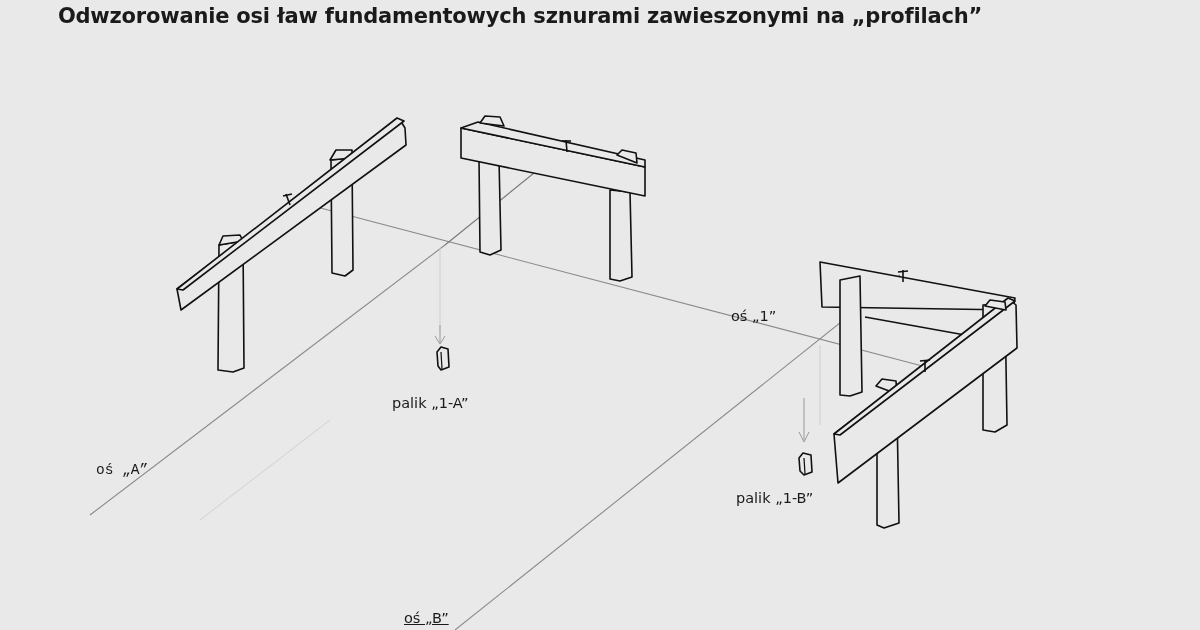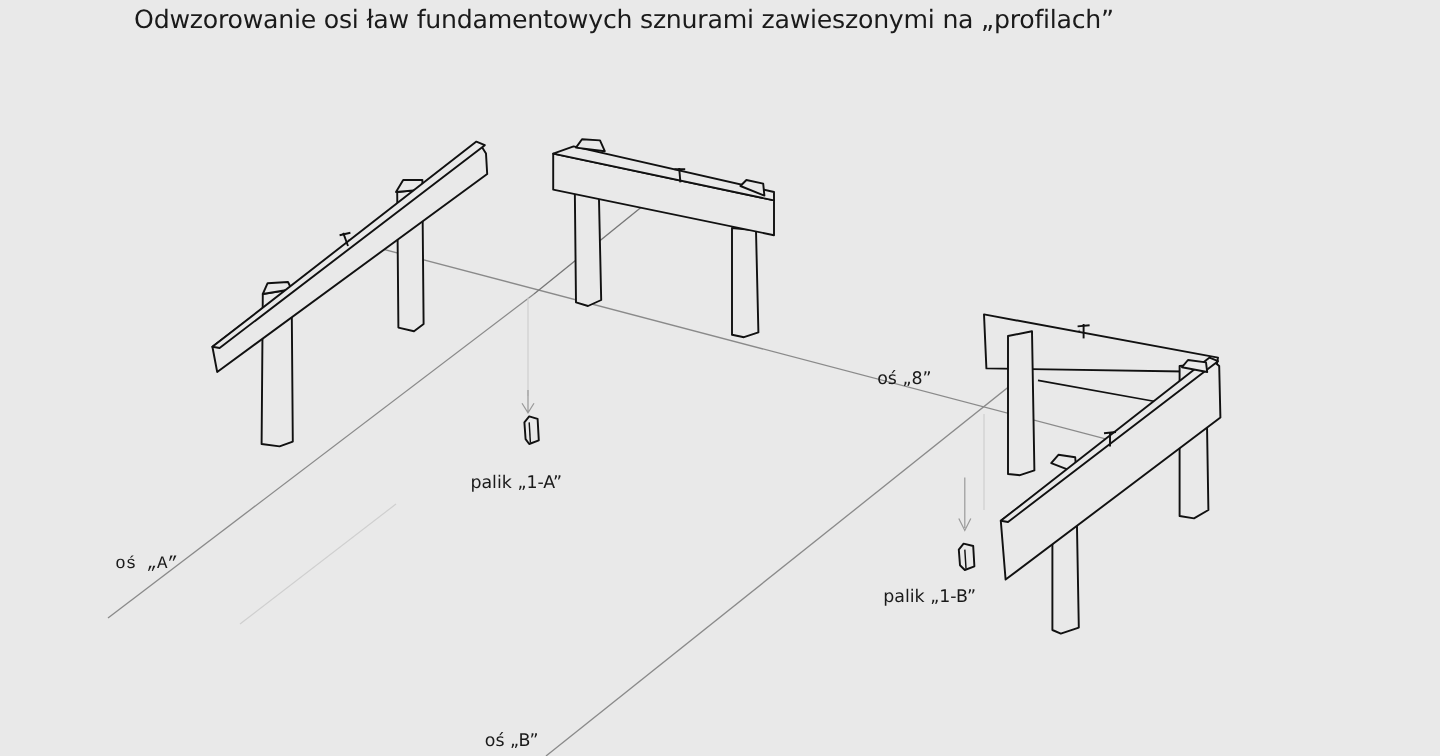--- a/index.html
+++ b/index.html
@@ -6,20 +6,21 @@
   body {
     width: 1200px; height: 630px; overflow: hidden;
     background: #e9e9e9;
     font-family: "DejaVu Sans", sans-serif;
     position: relative;
   }
   .title {
     position: absolute; left: 0; top: 4px; width: 1040px;
     text-align: center; font-size: 21px; color: #1a1a1a;
     letter-spacing: -0.2px;
+    font-weight: bold;
   }
   .label {
     position: absolute; font-size: 14.5px; color: #1a1a1a; white-space: nowrap;
   }
   svg.drawing { position: absolute; left: 0; top: 0; }
   .ink { fill: #e9e9e9; stroke: #111; stroke-width: 1.6; stroke-linejoin: round; stroke-linecap: round; }
   .string { fill: none; stroke: #777; stroke-width: 1.1; }
   .axis { fill: none; stroke: #8a8a8a; stroke-width: 1.1; }
   .faint { fill: none; stroke: #cfcfcf; stroke-width: 1; }
   .arrow { fill: none; stroke: #999; stroke-width: 1; }
@@ -100,17 +101,17 @@
     <path class="ink" d="M437 352 L441 347 L448 349 L449 367 L441 370 L438 366 Z"></path>
     <line x1="441" y1="352" x2="442" y2="369" stroke="#111" stroke-width="1.2"></line>
   </g>
   <g>
     <path class="arrow" d="M804 398 L804 440 M799 432 L804 442 L809 432"></path>
     <path class="ink" d="M799 458 L803 453 L811 455 L812 472 L804 475 L800 471 Z"></path>
     <line x1="804" y1="458" x2="805" y2="474" stroke="#111" stroke-width="1.2"></line>
   </g>
 </svg>
 
-<div class="label" style="left:731px;top:308px;">oś „8”</div>
+<div class="label" style="left:731px;top:308px;">oś „1”</div>
 <div class="label" style="left:96px;top:462px;font-family:Liberation Mono, monospace;">oś „A”</div>
-<div class="label" style="left:404px;top:610px;">oś „B”</div>
+<div class="label" style="left:404px;top:610px;text-decoration:underline;">oś „B”</div>
 <div class="label" style="left:392px;top:395px;text-align:right;">palik „1-A”</div>
 <div class="label" style="left:736px;top:490px;text-align:right;">palik „1-B”</div>
 
 </body></html>

